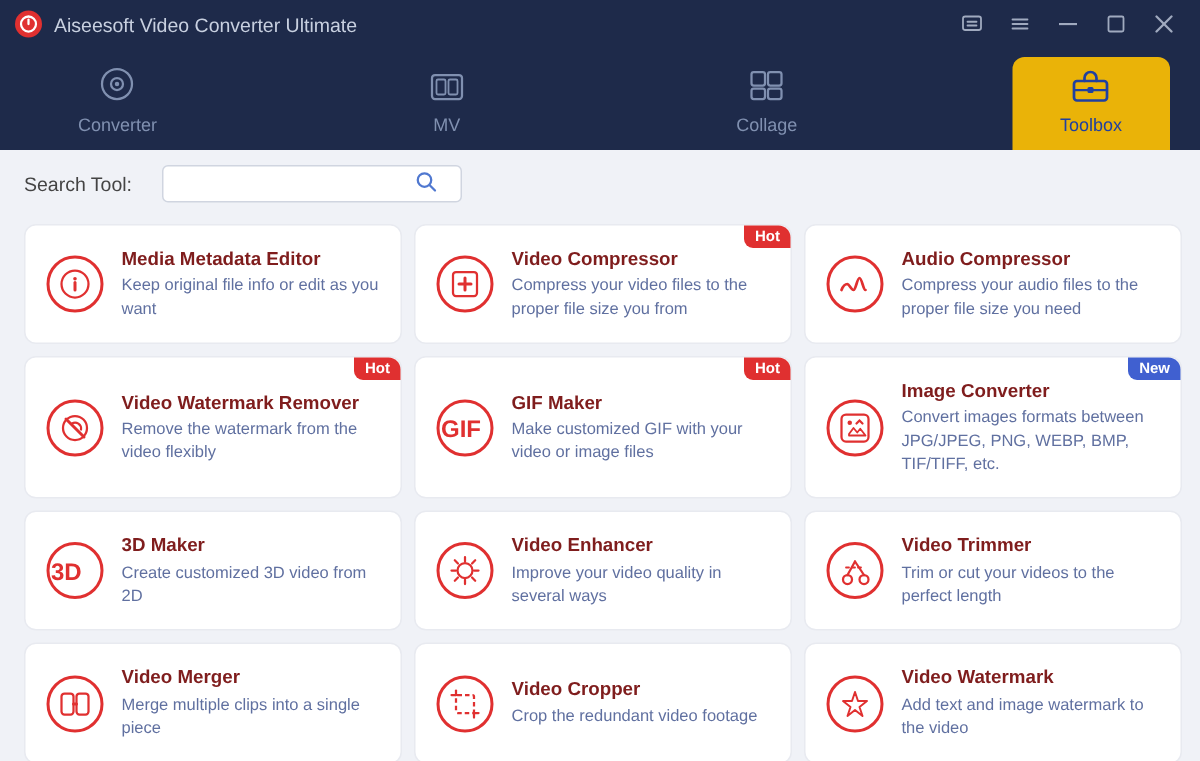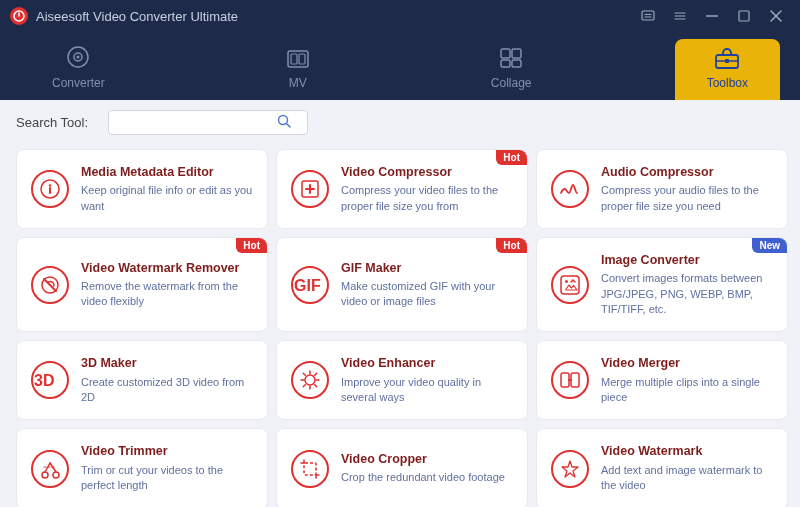--- a/index.html
+++ b/index.html
@@ -418,48 +418,48 @@
             </svg>
           </div>
           <div class="tool-text">
             <div class="tool-name">Video Enhancer</div>
             <div class="tool-desc">Improve your video quality in several ways</div>
           </div>
         </div>
         <div class="tool-card">
           <div class="tool-icon-wrap">
             <svg width="22" height="22" viewBox="0 0 22 22" fill="none">
-              <rect x="2" y="4" width="8" height="14" rx="2" stroke="#e03030" stroke-width="1.5"></rect>
-              <rect x="12" y="4" width="8" height="14" rx="2" stroke="#e03030" stroke-width="1.5"></rect>
-              <line x1="10" y1="11" x2="12" y2="11" stroke="#e03030" stroke-width="2" stroke-linecap="round"></line>
-            </svg>
-          </div>
-          <div class="tool-text">
-            <div class="tool-name">Video Merger</div>
-            <div class="tool-desc">Merge multiple clips into a single piece</div>
-          </div>
-        </div>
-        <div class="tool-card">
-          <div class="tool-icon-wrap">
-            <svg width="22" height="22" viewBox="0 0 22 22" fill="none">
               <circle cx="6" cy="17" r="3" stroke="#e03030" stroke-width="1.5"></circle>
               <circle cx="17" cy="17" r="3" stroke="#e03030" stroke-width="1.5"></circle>
               <line x1="6" y1="14" x2="11" y2="5" stroke="#e03030" stroke-width="1.5" stroke-linecap="round"></line>
               <line x1="17" y1="14" x2="11" y2="5" stroke="#e03030" stroke-width="1.5" stroke-linecap="round"></line>
               <line x1="5" y1="9" x2="17" y2="9" stroke="#e03030" stroke-width="1.2" stroke-linecap="round" stroke-dasharray="2 2"></line>
             </svg>
           </div>
           <div class="tool-text">
             <div class="tool-name">Video Trimmer</div>
             <div class="tool-desc">Trim or cut your videos to the perfect length</div>
           </div>
         </div>
         <div class="tool-card">
           <div class="tool-icon-wrap">
             <svg width="22" height="22" viewBox="0 0 22 22" fill="none">
+              <rect x="2" y="4" width="8" height="14" rx="2" stroke="#e03030" stroke-width="1.5"></rect>
+              <rect x="12" y="4" width="8" height="14" rx="2" stroke="#e03030" stroke-width="1.5"></rect>
+              <line x1="10" y1="11" x2="12" y2="11" stroke="#e03030" stroke-width="2" stroke-linecap="round"></line>
+            </svg>
+          </div>
+          <div class="tool-text">
+            <div class="tool-name">Video Merger</div>
+            <div class="tool-desc">Merge multiple clips into a single piece</div>
+          </div>
+        </div>
+        <div class="tool-card">
+          <div class="tool-icon-wrap">
+            <svg width="22" height="22" viewBox="0 0 22 22" fill="none">
               <rect x="5" y="5" width="12" height="12" rx="1" stroke="#e03030" stroke-width="1.5" stroke-dasharray="3 2"></rect>
               <line x1="2" y1="5" x2="5" y2="5" stroke="#e03030" stroke-width="1.5" stroke-linecap="round"></line>
               <line x1="5" y1="2" x2="5" y2="5" stroke="#e03030" stroke-width="1.5" stroke-linecap="round"></line>
               <line x1="17" y1="20" x2="17" y2="17" stroke="#e03030" stroke-width="1.5" stroke-linecap="round"></line>
               <line x1="20" y1="17" x2="17" y2="17" stroke="#e03030" stroke-width="1.5" stroke-linecap="round"></line>
             </svg>
           </div>
           <div class="tool-text">
             <div class="tool-name">Video Cropper</div>
             <div class="tool-desc">Crop the redundant video footage</div>

